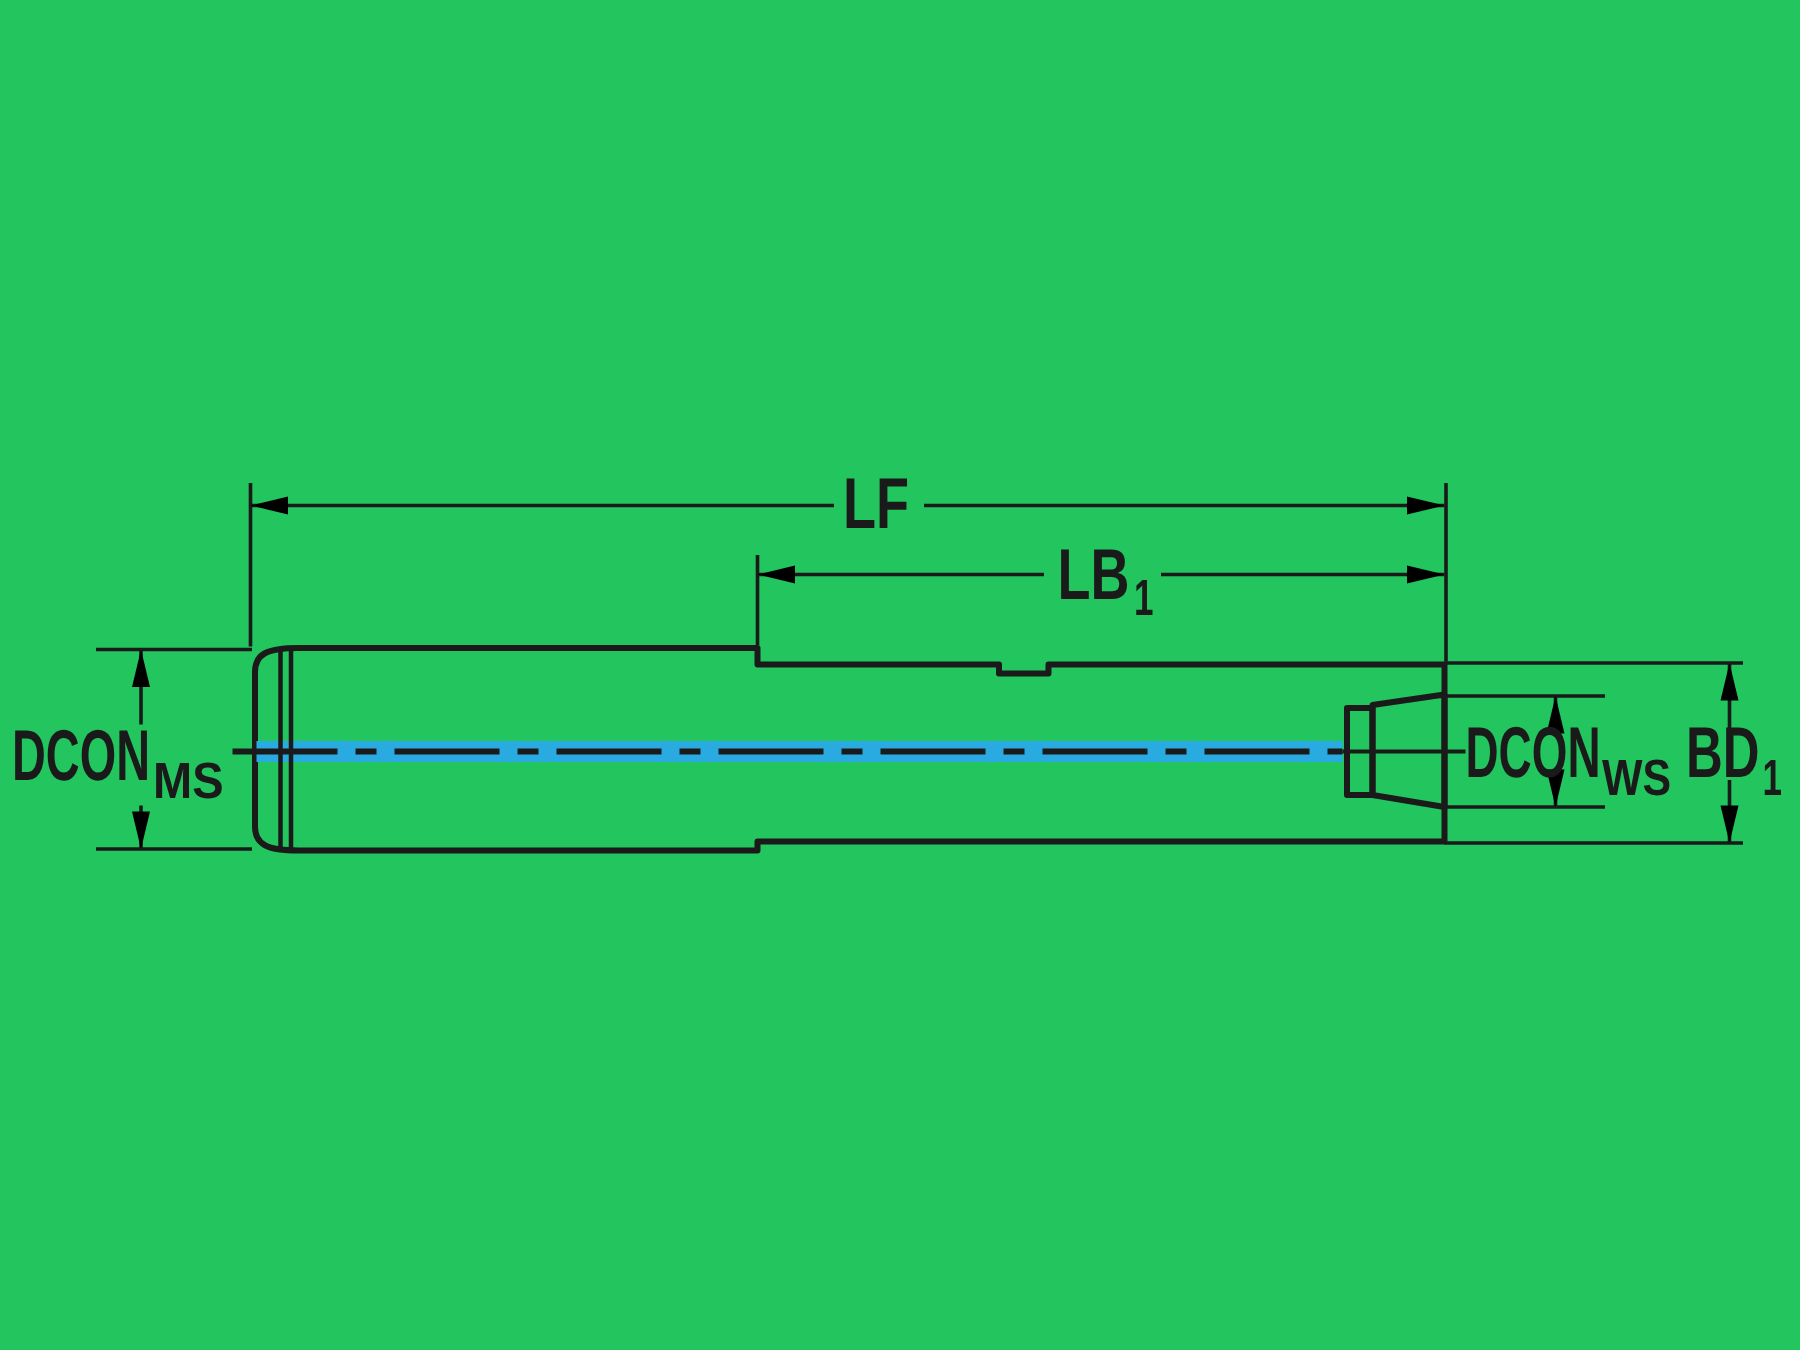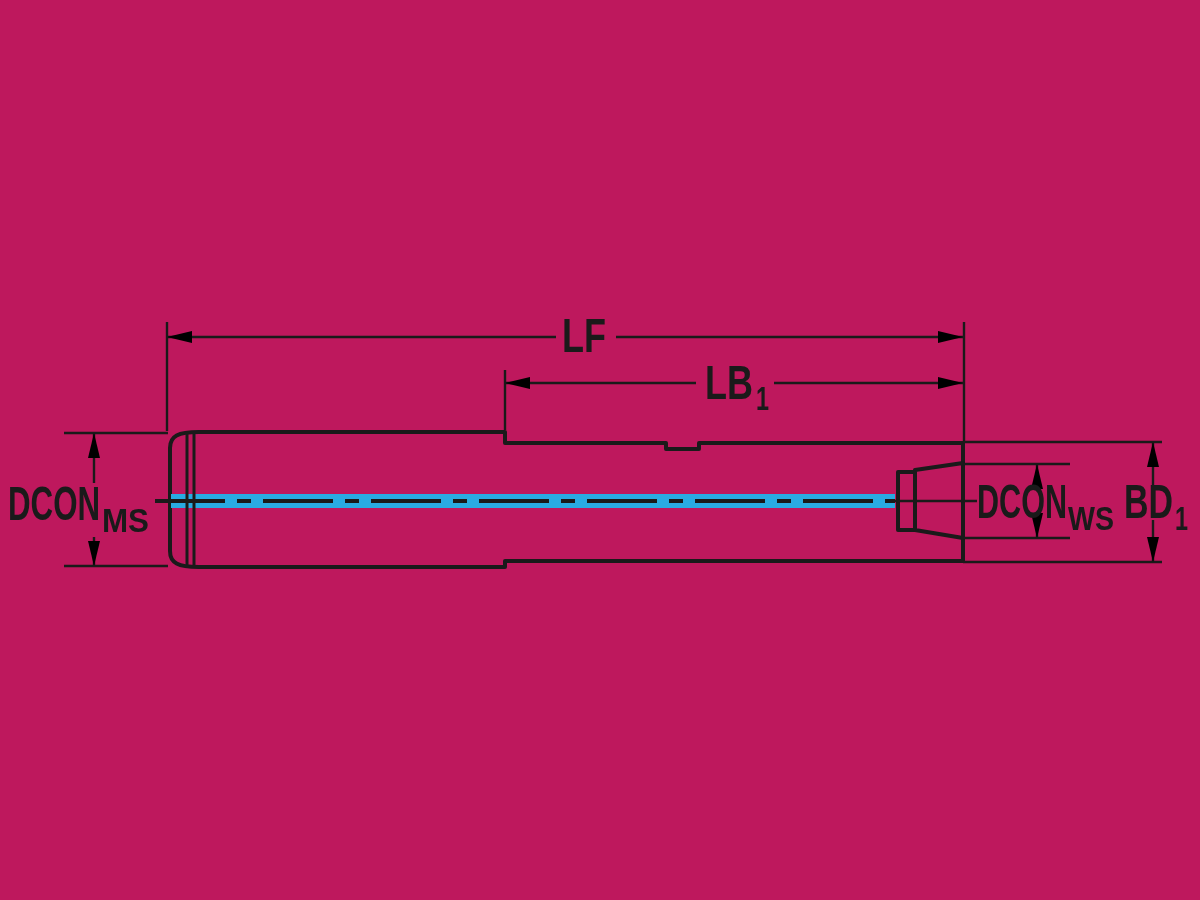--- a/index.html
+++ b/index.html
@@ -1,17 +1,17 @@
 <!DOCTYPE html>
 <html><head>
 <meta charset="utf-8">
 <style>
   html,body{margin:0;padding:0;}
   body{background:#ffffff;font-family:"Liberation Sans",sans-serif;}
-  .stage{position:relative;width:1200px;height:900px;background:#be185d;overflow:hidden;}
+  .stage{position:relative;width:1200px;height:900px;background:#22c55e;overflow:hidden;}
   svg{position:absolute;left:0;top:0;}
   svg text{
     font-family:"Liberation Sans",sans-serif;
     font-weight:bold;
     fill:#1a1a1a;
     stroke:none;
   }
   .t-main{font-size:48px;}
   .t-sub{font-size:34px;}
   .outline{stroke-width:4;stroke-linejoin:round;stroke-linecap:round;fill:none;}

